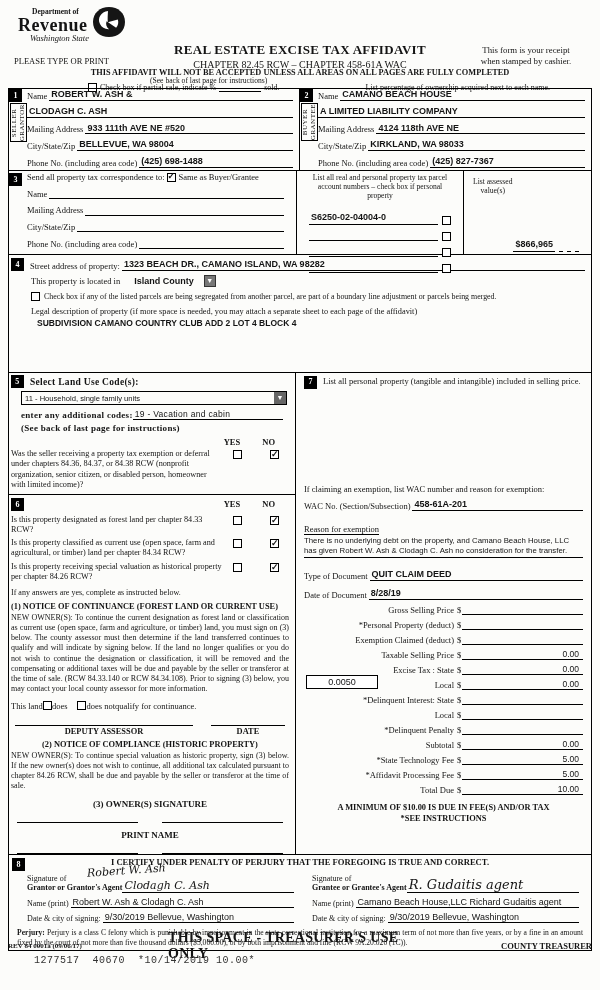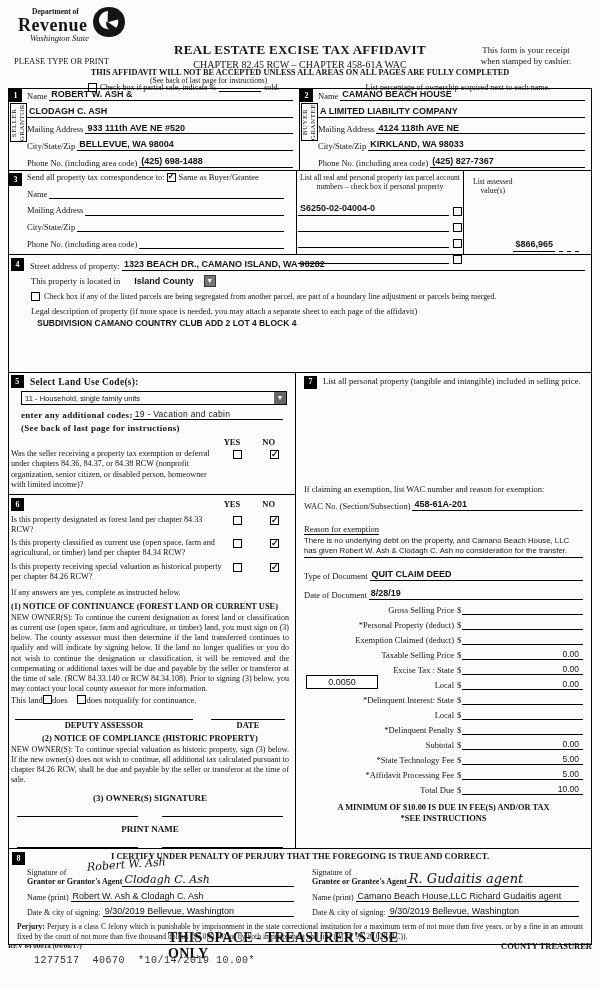--- a/index.html
+++ b/index.html
@@ -38,21 +38,21 @@
   
   .mainbox{position:absolute;top:88px;left:8px;width:584px;border:1.5px solid #000;border-bottom:none}
   .row1{height:82px;display:flex;border-bottom:1.5px solid #000}
   .half{width:50%;display:flex}
   .half.seller{border-right:1.5px solid #000}
   .sidecol{width:16px;display:flex;flex-direction:column}
   .fields{flex:1;padding:1px 6px 2px 2px;display:flex;flex-direction:column;justify-content:space-between}
   .row2{height:84px;display:flex;border-bottom:1.5px solid #000}
   .c1{width:287px;padding:2px 6px 3px 0;display:flex}
   .c1 .fields{padding-top:0}
-  .c2{width:168px;border-left:1.5px solid #000;border-right:1.5px solid #000;padding:2px 1px;display:flex;flex-direction:column}
+  .c2{width:168px;border-left:1.5px solid #000;border-right:1.5px solid #000;padding:2px 12px;display:flex;flex-direction:column}
   .c3{flex:1;padding:2px 8px;display:flex;flex-direction:row}
   .colhdr{font-size:7.6px;text-align:center;line-height:1.2}
   .pline{display:flex;align-items:flex-end;margin-top:6px}
   .pline .fline{margin-right:4px}
   .row3{height:118px;padding:3px 6px 0 2px;border-bottom:1.5px solid #000}
   .s4top{display:flex;align-items:flex-start}
   .s4body{padding-left:20px}
   .locrow{display:flex;align-items:center;font-size:8.5px;margin-top:4px}
   .ddicon{width:12px;height:12px;background:#777;border:1px solid #333;color:#fff;font-size:7px;
           display:inline-flex;align-items:center;justify-content:center;margin-left:10px}
@@ -74,21 +74,21 @@
   .s5see{font-size:9px;font-weight:bold;letter-spacing:.3px;margin:3px 0 0 10px}
   .yncols{display:flex;justify-content:flex-end;font-size:8.5px;font-weight:bold;margin:4px 14px 1px 0;gap:22px}
   .qrow{display:flex;font-size:8.2px;line-height:1.25;margin-top:2px}
   .qtext{flex:1;padding-right:4px}
   .qcbs{width:62px;display:flex;justify-content:space-between;padding:1px 10px 0 6px;flex:0 0 auto}
   
   .s6{padding:2px 6px 0 2px}
   .s6 .numbox{margin:1px 0 2px 0}
   .para{font-size:8px;line-height:1.28;text-align:justify;margin-top:2px}
   .ntitle{font-size:8.4px;font-weight:bold;margin-top:4px}
-  .landrow{display:flex;align-items:center;font-size:8.5px;}
+  .landrow{display:flex;align-items:center;font-size:8.5px;margin-top:6px;}
   .sigblock{display:flex;margin-top:14px;gap:18px;padding:0 4px}
   .sigseg{border-top:1px solid #000;text-align:center;font-size:8.4px;font-weight:bold;padding-top:1px}
   .sigseg.wide{flex:2.4}.sigseg.narrow{flex:1}
   .center-b{text-align:center;font-size:9px;font-weight:bold;margin-top:7px}
   .twoline{display:flex;gap:24px;margin-top:13px;padding:0 6px}
   .twoline span{flex:1;border-top:1px solid #000}
   
   .s7top{display:flex;font-size:8.5px;line-height:1.3}
   .s7top .numbox{margin-right:6px}
   .gapfill{flex:1}

